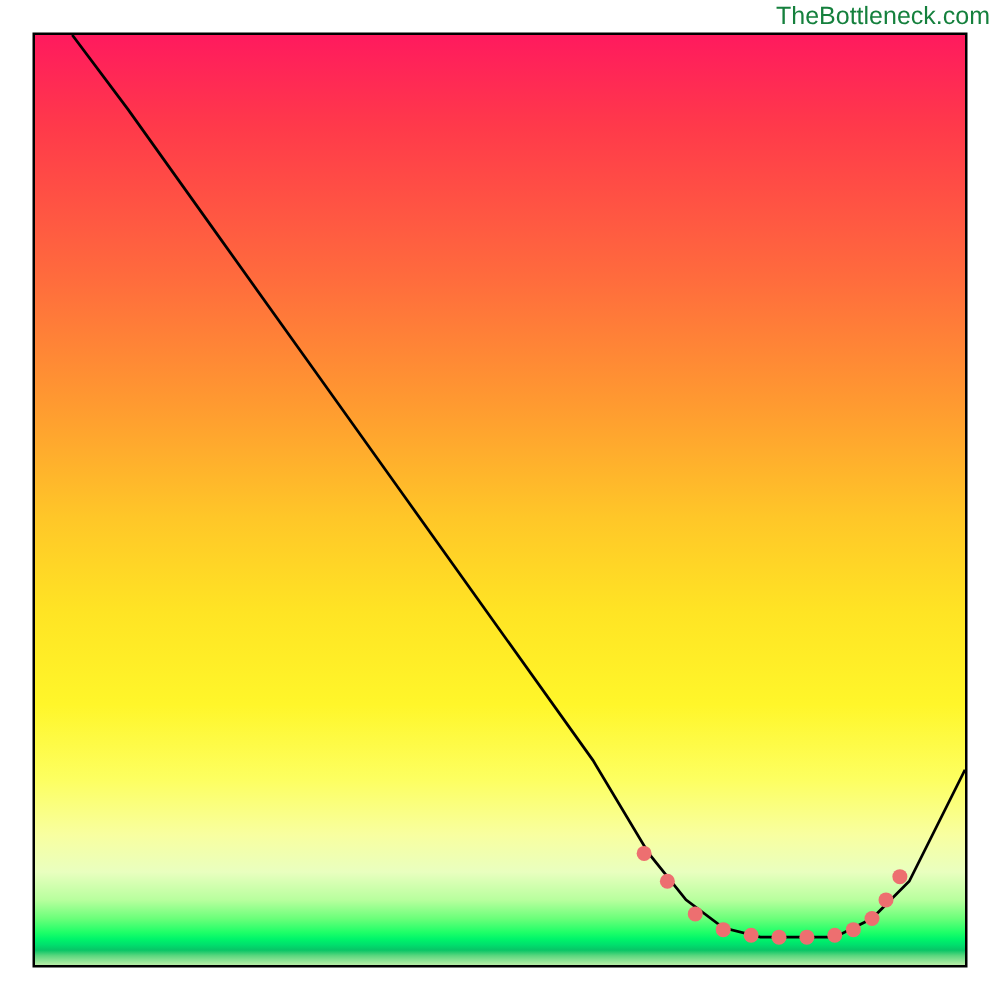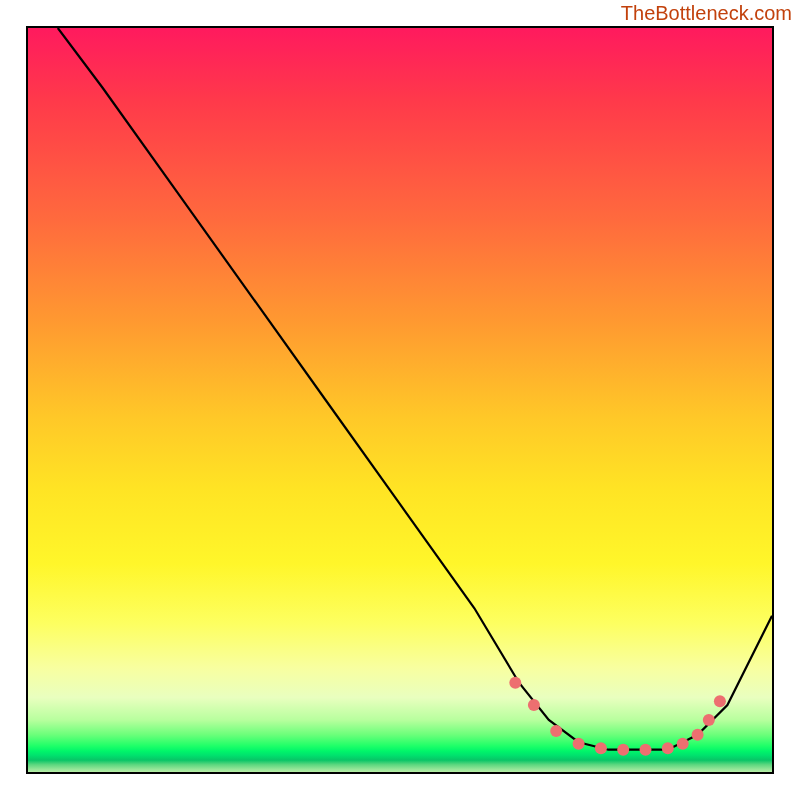--- a/index.html
+++ b/index.html
@@ -10,21 +10,21 @@
     background: #ffffff;
     position: relative;
     overflow: hidden;
     font-family: Arial, Helvetica, sans-serif;
   }
   .watermark {
     position: absolute;
     top: 2px;
     right: 8px;
     font-size: 20px;
-    color: #c2410c;
+    color: #15803d;
     font-weight: 500;
     z-index: 10;
   }
   .plot-box {
     position: absolute;
     left: 26px;
     top: 26px;
     width: 748px;
     height: 748px;
     border: 2px solid #000;

